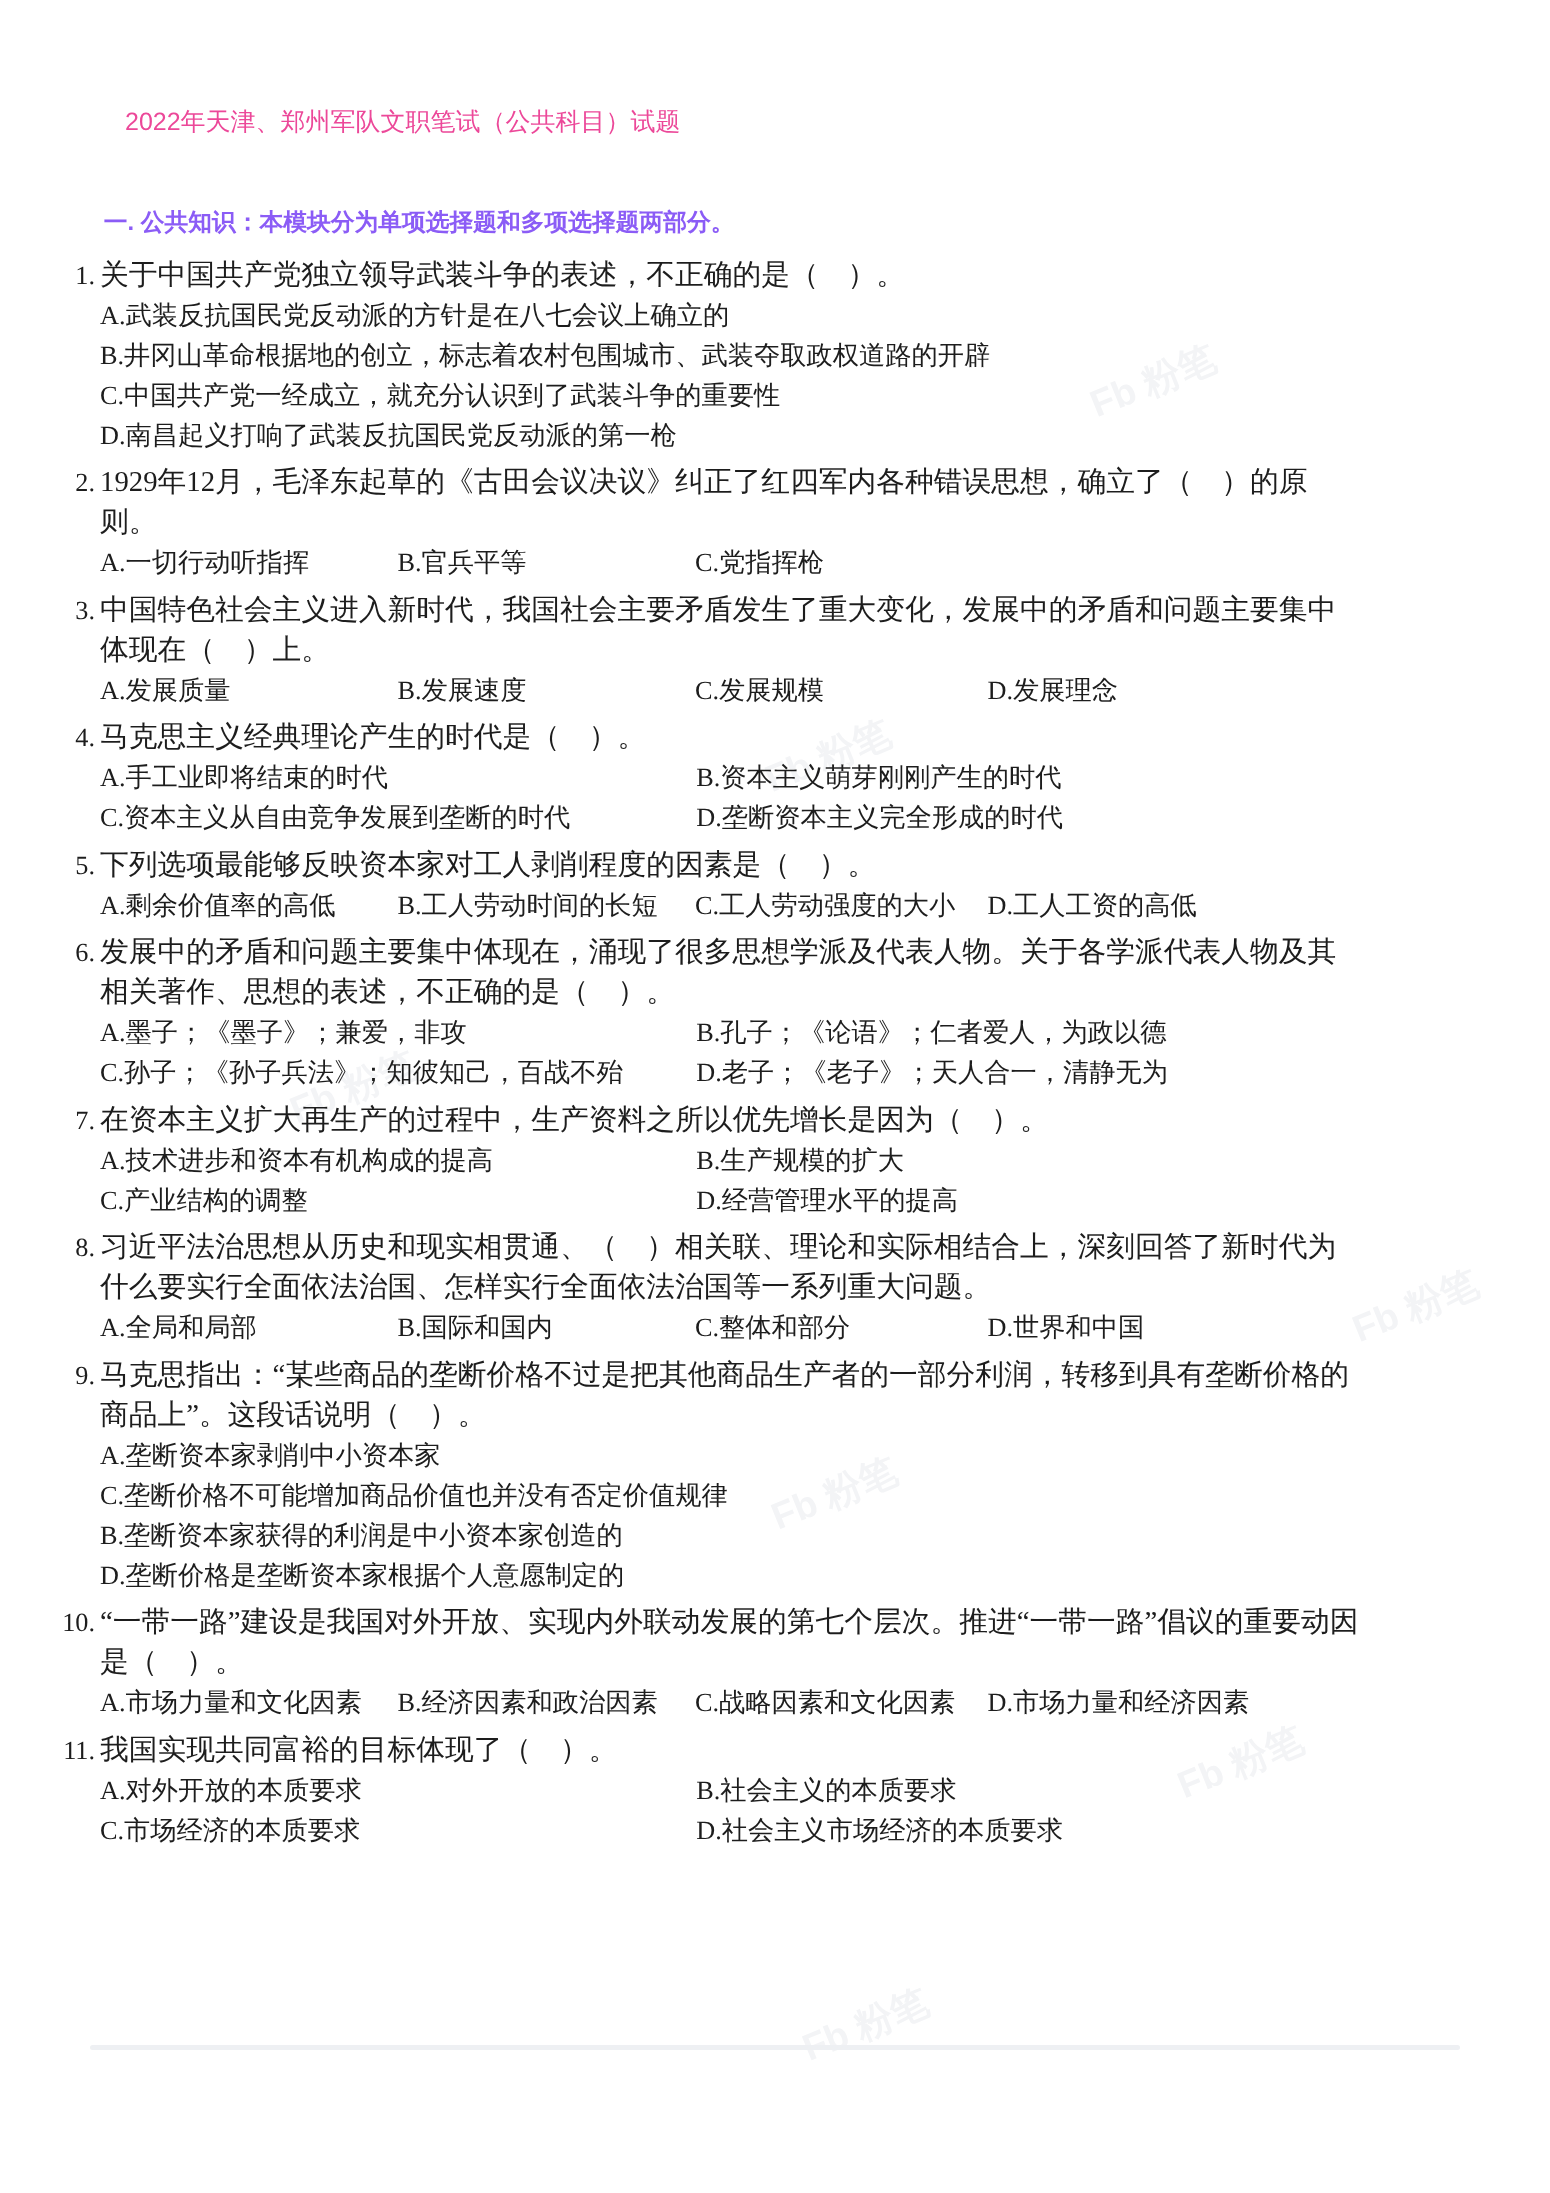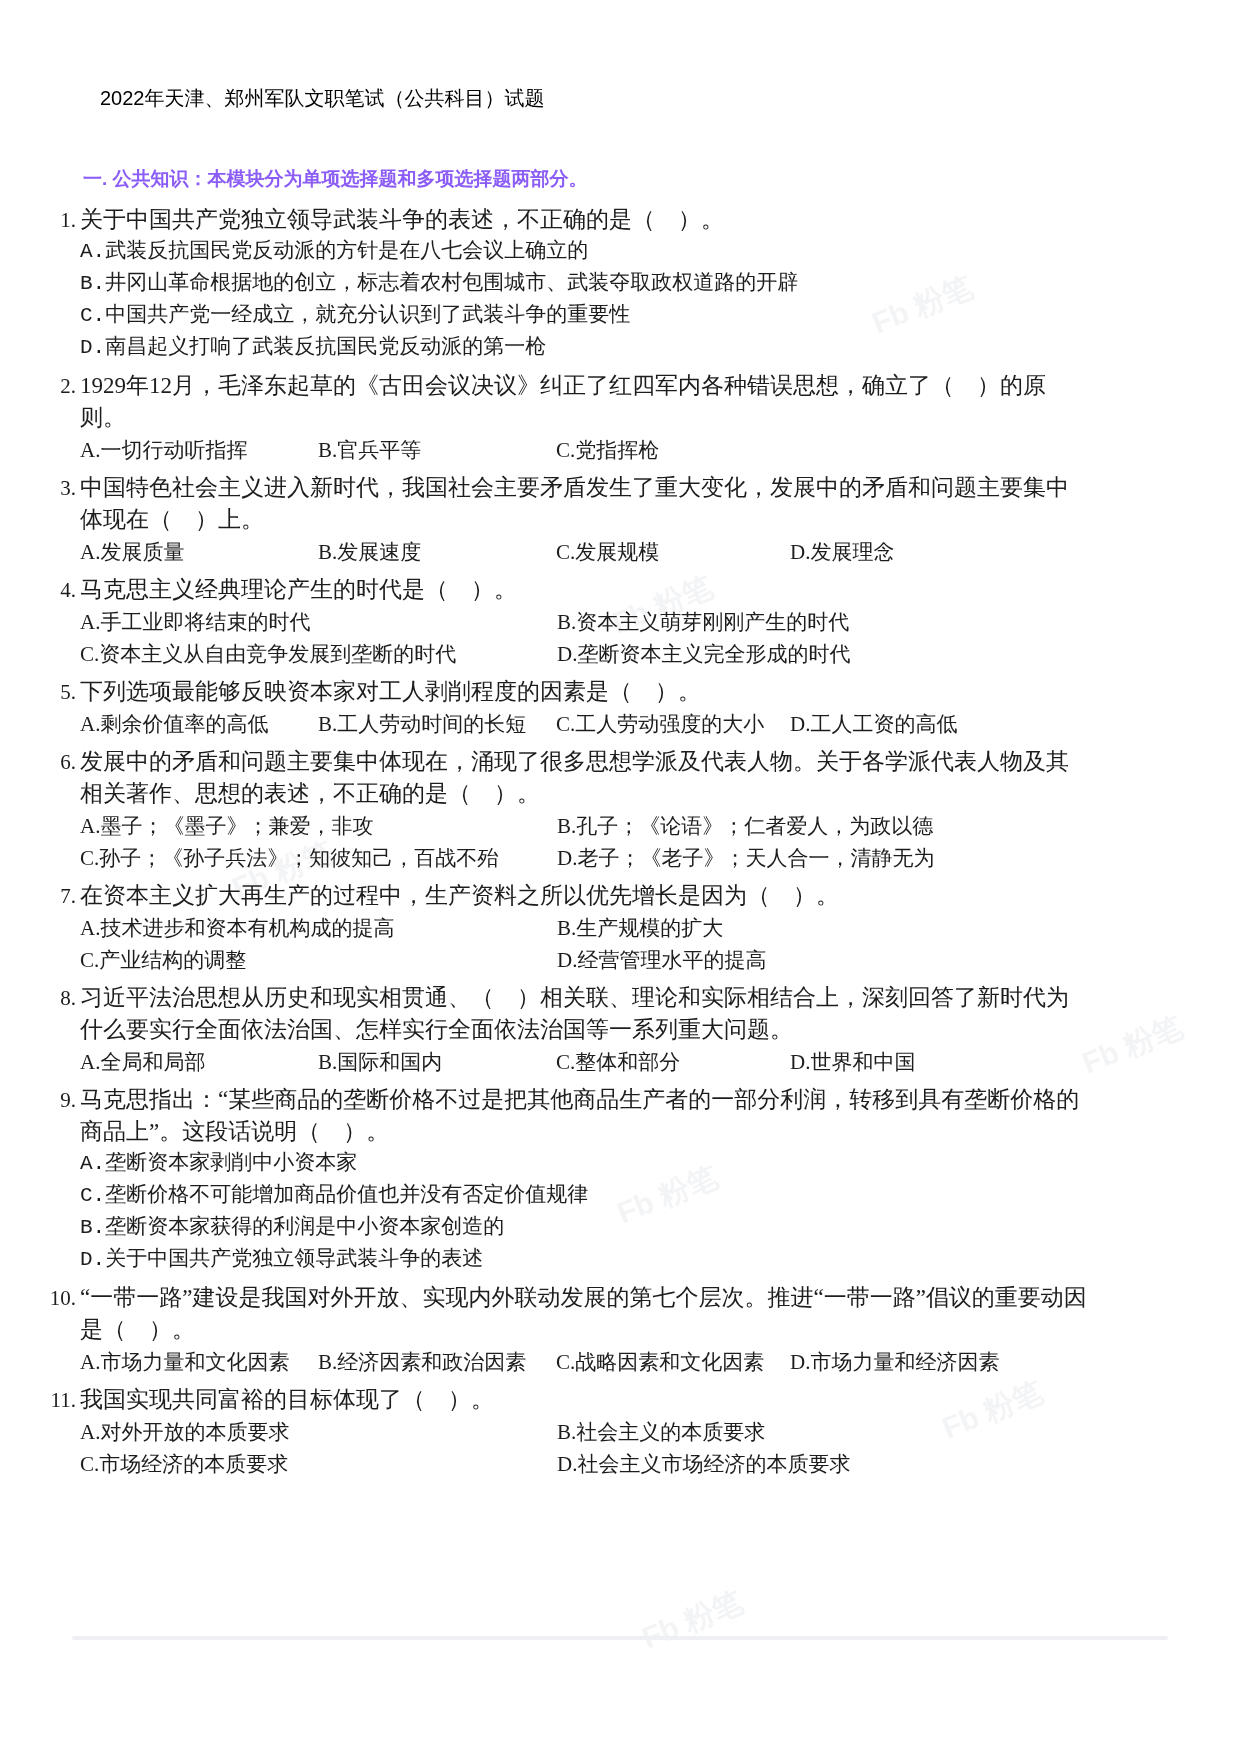--- a/index.html
+++ b/index.html
@@ -22,21 +22,21 @@
     white-space:nowrap;
     user-select:none;
     pointer-events:none;
   }
   .title{
     margin:0;
     padding:84px 0 0 100px;
     font-family:"Liberation Sans","DejaVu Sans",sans-serif;
     font-size:20px;
     font-weight:400;
-    color:#000000;
+    color:#ec4899;
     line-height:28px;
     position:relative;
     z-index:2;
   }
   .section-heading{
     margin:54px 0 0 83px;
     font-family:"Liberation Sans","DejaVu Sans",sans-serif;
     font-size:19px;
     font-weight:700;
     color:#8b5cf6;
@@ -67,21 +67,21 @@
     width:76px;
     text-align:right;
     font-size:21px;
     line-height:32px;
   }
   .options{
     margin-top:0;
     font-size:21px;
     line-height:32px;
   }
-  .options-list .option{display:block;font-family:Liberation Mono, monospace;}
+  .options-list .option{display:block;}
   .options-grid4{
     display:grid;
     grid-template-columns:238px 238px 234px auto;
   }
   .options-grid2{
     display:grid;
     grid-template-columns:477px auto;
   }
   .option{white-space:nowrap;}
   .divider{
@@ -200,21 +200,21 @@
       </div>
     </section>
 
     <section class="question">
       <span class="q-num">9.</span>
       <div class="q-line">马克思指出：“某些商品的垄断价格不过是把其他商品生产者的一部分利润，转移到具有垄断价格的商品上”。这段话说明（　）。</div>
       <div class="options options-list">
         <span class="option">A.垄断资本家剥削中小资本家</span>
         <span class="option">C.垄断价格不可能增加商品价值也并没有否定价值规律</span>
         <span class="option">B.垄断资本家获得的利润是中小资本家创造的</span>
-        <span class="option">D.关于中国共产党独立领导武装斗争的表述</span>
+        <span class="option">D.垄断价格是垄断资本家根据个人意愿制定的</span>
       </div>
     </section>
 
     <section class="question">
       <span class="q-num">10.</span>
       <div class="q-line">“一带一路”建设是我国对外开放、实现内外联动发展的第七个层次。推进“一带一路”倡议的重要动因是（　）。</div>
       <div class="options options-grid4">
         <span class="option">A.市场力量和文化因素</span>
         <span class="option">B.经济因素和政治因素</span>
         <span class="option">C.战略因素和文化因素</span>

